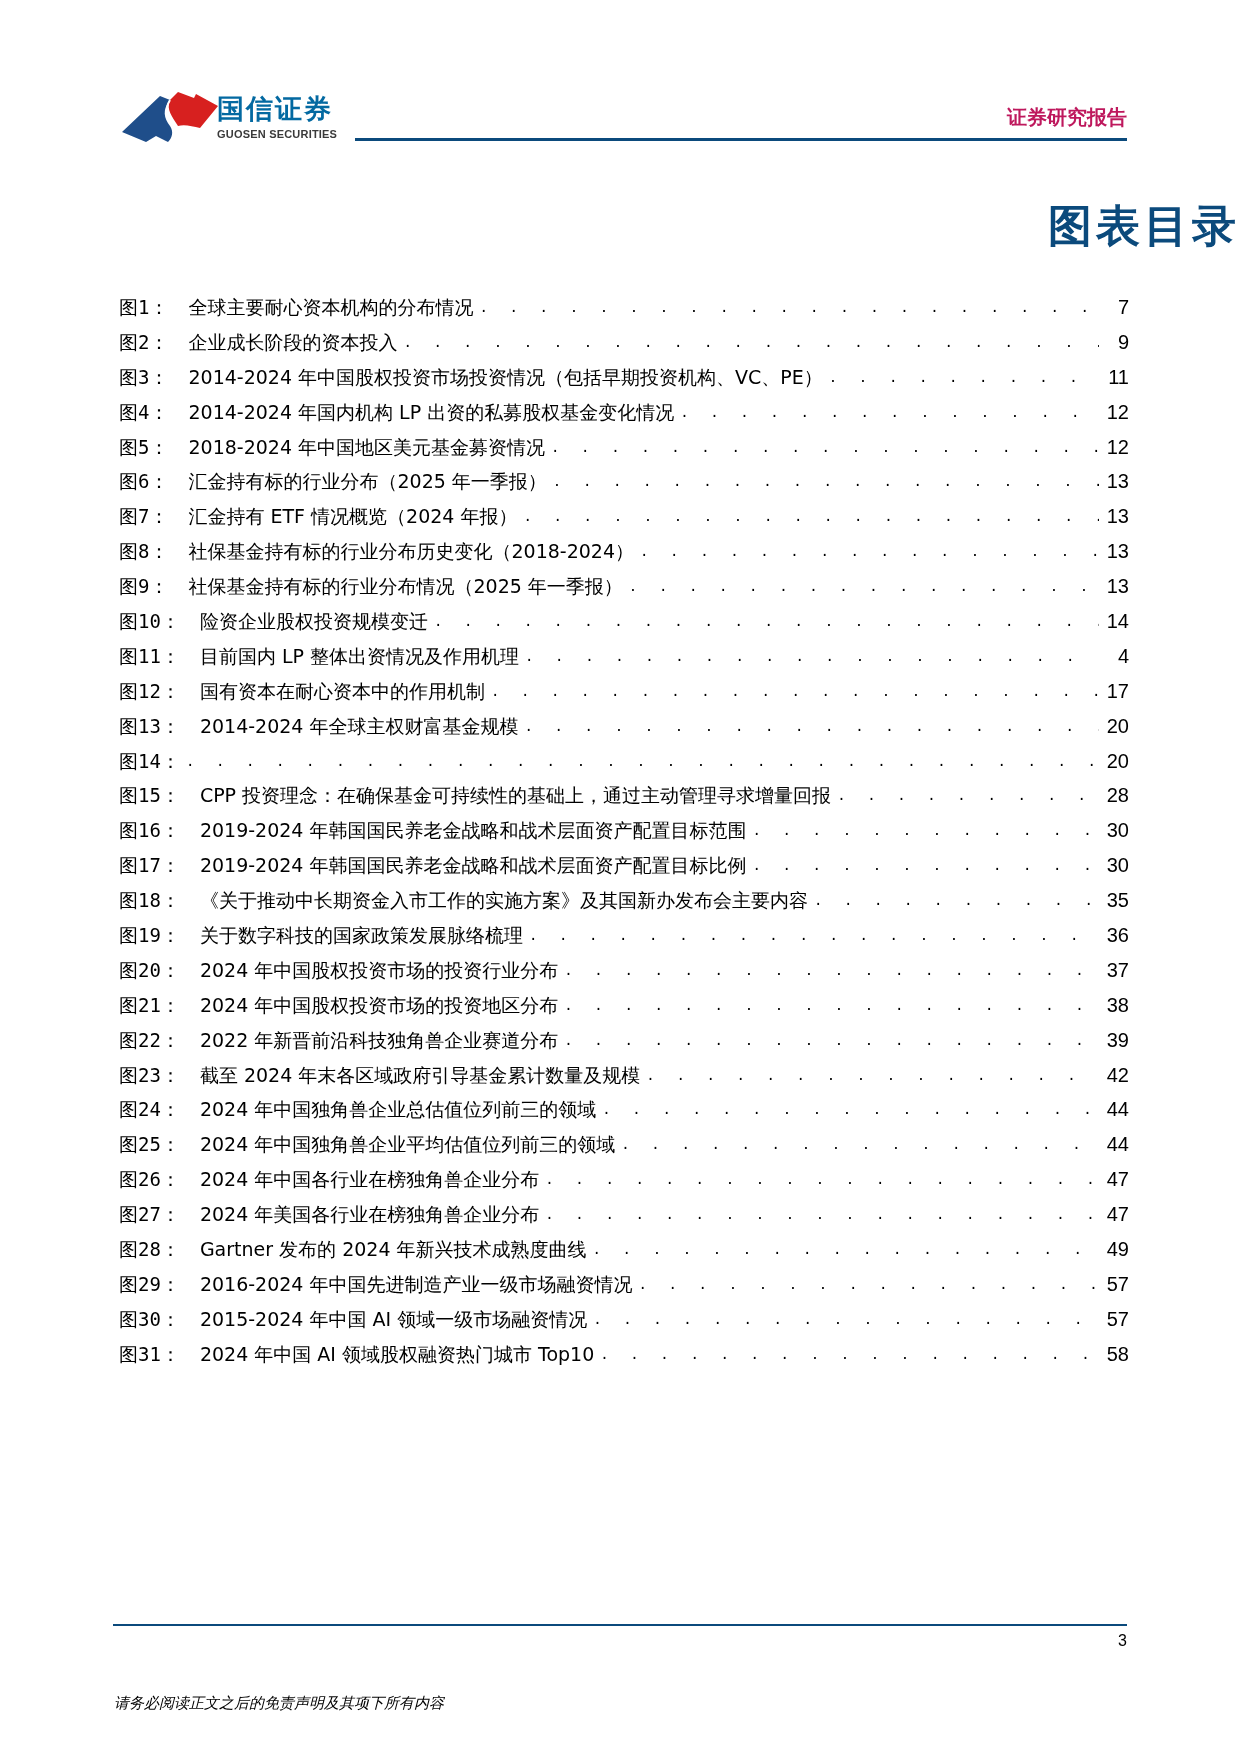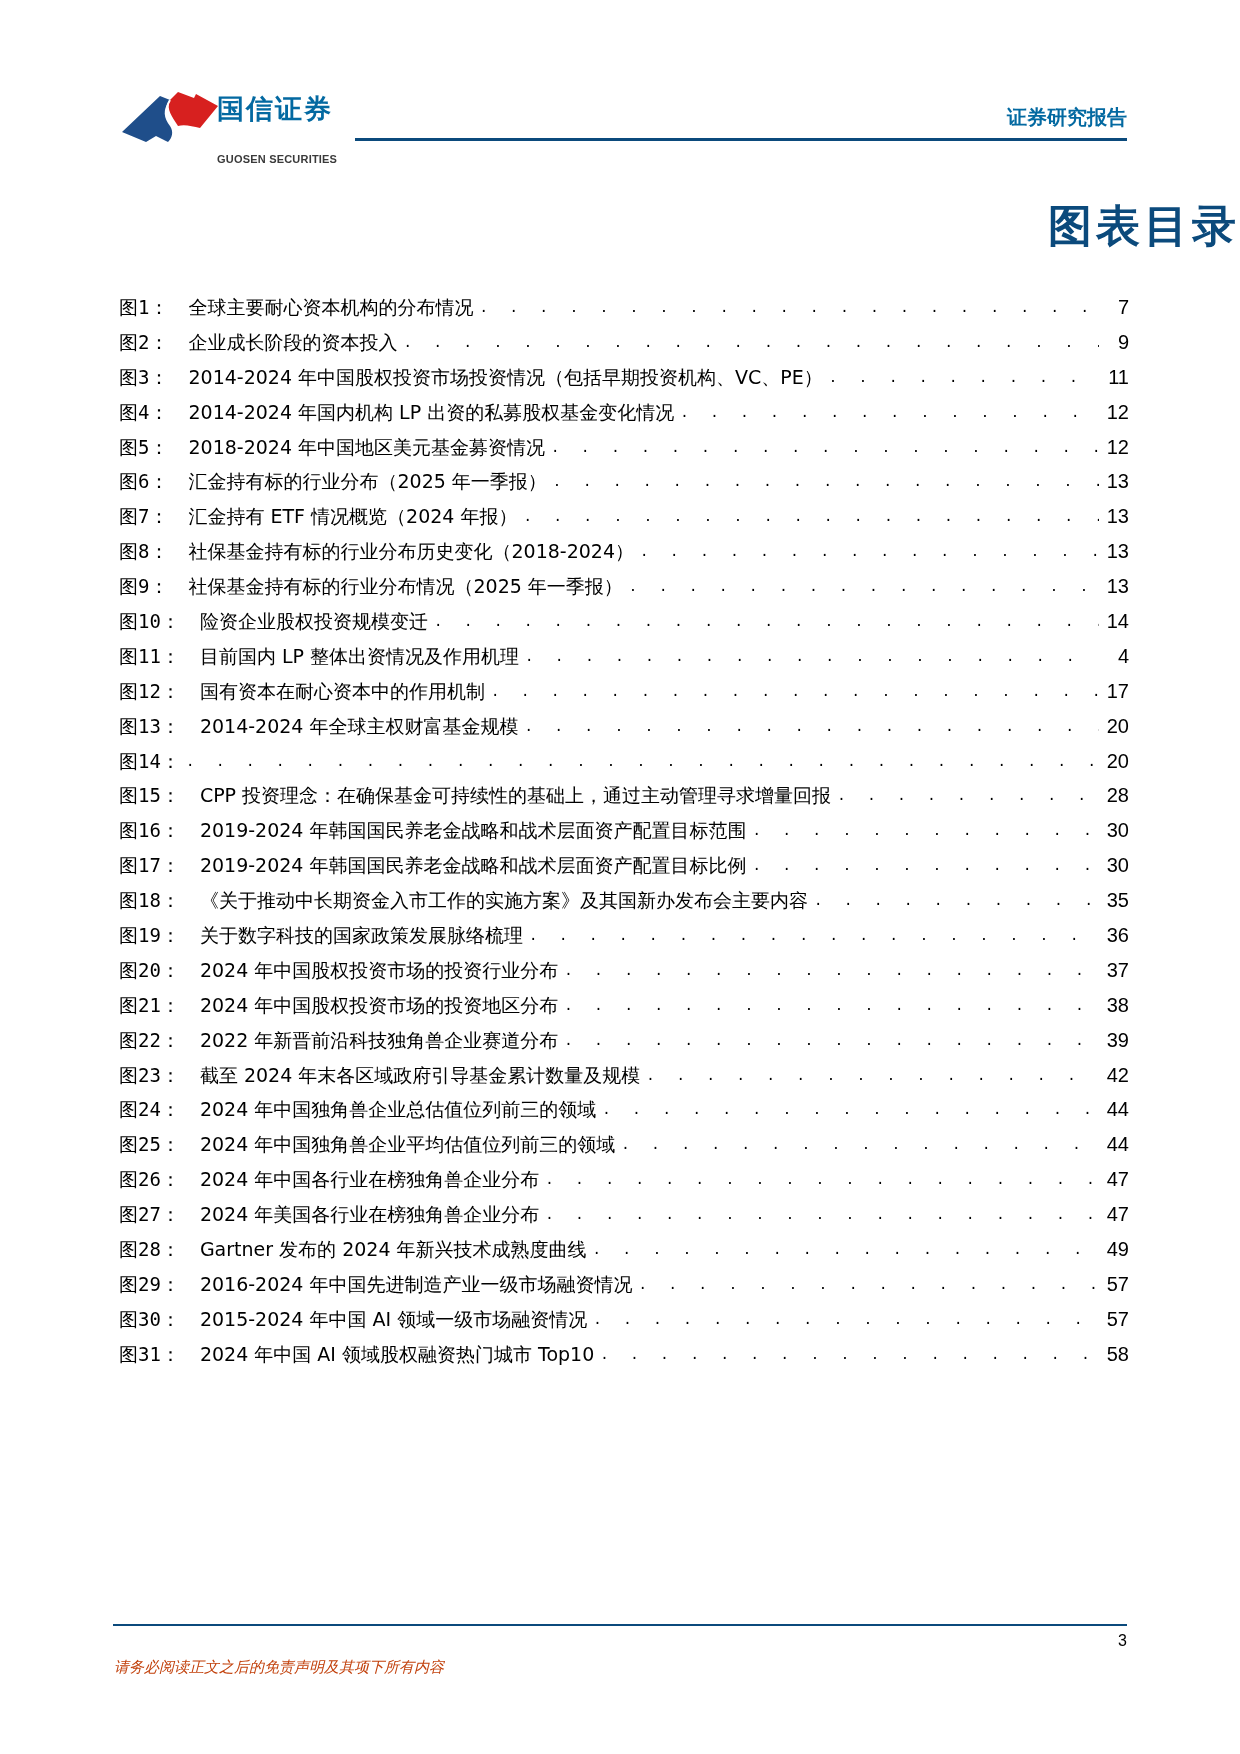--- a/index.html
+++ b/index.html
@@ -3,41 +3,41 @@
 <meta charset="utf-8">
 <style>
   html, body { margin: 0; padding: 0; background: #ffffff; }
   body { width: 1240px; height: 1754px; position: relative; overflow: hidden;
          font-family: "DejaVu Sans", "Liberation Sans", sans-serif; color: #000; }
   .header { position: absolute; left: 0; top: 0; width: 1240px; height: 150px; }
   .logo { position: absolute; left: 120px; top: 88px; width: 100px; height: 56px; }
   .logo-cn { position: absolute; left: 217px; top: 93px; font-size: 27px; font-weight: bold;
              color: #0369a1; letter-spacing: 2px; line-height: 32px; }
   .logo-en { position: absolute; left: 217px; top: 128px; font-size: 11px; font-weight: bold;
-             color: #3a3a3a; font-family: "Liberation Sans", sans-serif; letter-spacing: 0.2px; margin-top: 25px; }
+             color: #3a3a3a; font-family: "Liberation Sans", sans-serif; letter-spacing: 0.2px; }
   .header-title { position: absolute; right: 113px; top: 104px; font-size: 20px; font-weight: bold;
-                  color: #0369a1; line-height: 26px; }
+                  color: #be185d; line-height: 26px; }
   .header-rule { position: absolute; left: 355px; top: 138px; width: 772px; height: 3px; background: #0b4a7c; }
 
   .page-title { position: absolute; left: 0; width: 1240px; top: 196px; text-align: right;
                 font-size: 44px; font-weight: bold; color: #0b4a7c; letter-spacing: 4px; line-height: 60px; }
 
   .toc { position: absolute; left: 119px; top: 290px; width: 1010px; }
   .toc-row { display: flex; align-items: center; height: 34.9px; font-size: 19px; line-height: 34.9px;
              white-space: nowrap; }
   .toc-label { flex: 0 0 auto; font-family: "DejaVu Sans Mono", "Liberation Mono", monospace; }
   .toc-title { flex: 0 0 auto; margin-left: 20px; }
   .toc-dots { flex: 1 1 auto; overflow: hidden; margin: 0 6px; color: #000;
               font-family: "DejaVu Sans Mono", monospace; letter-spacing: 6.6px; font-size: 14px; }
   .toc-dots::before { content: ". . . . . . . . . . . . . . . . . . . . . . . . . . . . . . . . . . . . . . . . . . . . . . . . . . . . . . . . . . . . . . . . . . . . . . . . . . . . . . . . . . . . . . . . . . . . . . . . . . . . . . . . . . . . . . . . . . . . . . . . . . . . . . . . . . . ."; }
   .toc-page { flex: 0 0 auto; font-family: "Liberation Sans", sans-serif; font-size: 20px; text-align: right; min-width: 24px; }
 
   .footer-rule { position: absolute; left: 113px; top: 1624px; width: 1014px; height: 2px; background: #0b4a7c; }
-  .footer-note { position: absolute; left: 114px; top: 1656px; font-size: 15px; font-style: italic;
-                 color: #c2410c; line-height: 22px; }
+  .footer-note { position: absolute; left: 114px; top: 1692px; font-size: 15px; font-style: italic;
+                 color: #000000; line-height: 22px; }
   .footer-page { position: absolute; right: 113px; top: 1630px; font-size: 16px; color: #000;
                  font-family: "Liberation Sans", sans-serif; line-height: 22px; }
 </style>
 </head>
 <body>
 
 <div class="header">
   <svg class="logo" viewBox="0 0 100 56">
     <path d="M2 44 L40 8 L50 12 C42 22 44 30 50 38 C54 44 52 50 48 54 L36 48 L26 54 Z" fill="#1f4e8a"></path>
     <path d="M50 12 L58 4 L74 10 L76 6 L98 18 L80 40 C72 38 64 36 58 38 C52 28 46 22 50 12 Z" fill="#d7201f"></path>

